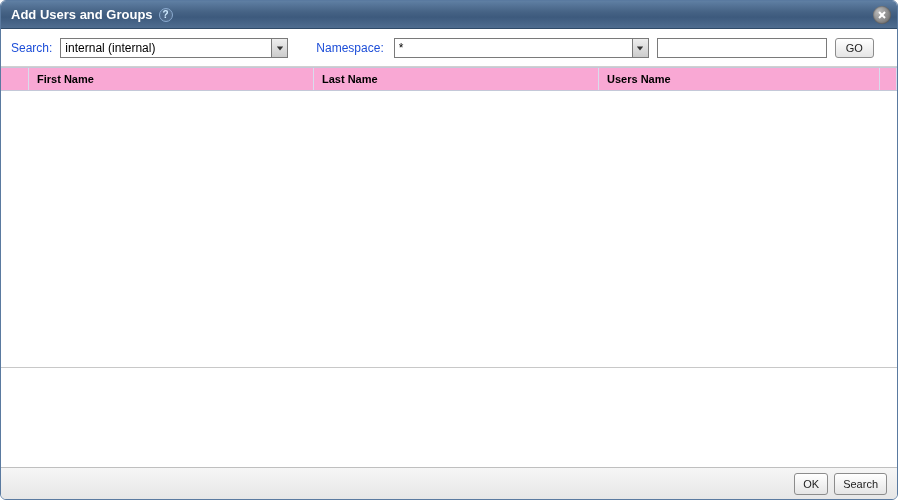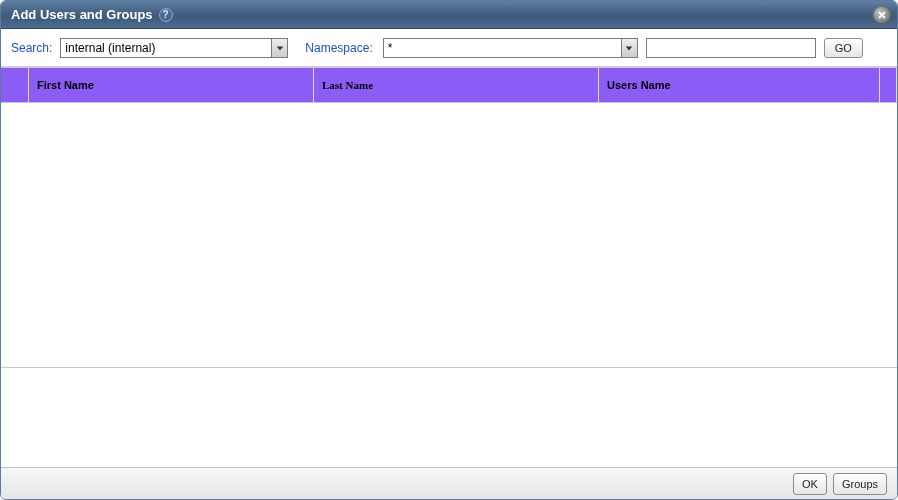--- a/index.html
+++ b/index.html
@@ -117,38 +117,38 @@
     .go-btn { height: 20px; padding: 0 10px; }
     .table-area {
       flex: 1;
       display: flex;
       flex-direction: column;
       background: #fff;
       overflow: hidden;
     }
     .table-header {
       display: flex;
-      height: 36px;
-      background: #8b5cf6;
+      height: 24px;
+      background: #f9a8d4;
       border-top: 1px solid #c4c8d8;
       border-bottom: 1px solid #c4c8d8;
       font-weight: bold;
       font-size: 11px;
       color: #000;
     }
     .th {
       display: flex;
       align-items: center;
       padding: 0 8px;
       border-right: 1px solid #d8dcec;
       height: 100%;
     }
     .th.checkbox-col { width: 28px; padding: 0; border-right: 1px solid #d8dcec; }
     .th.firstname { width: 285px; }
-    .th.lastname { width: 285px; font-family: Liberation Serif, serif; }
+    .th.lastname { width: 285px; }
     .th.username { flex: 1; border-right: none; }
     .end-col { width: 12px; border-left: 1px solid #d8dcec; }
     .table-body {
       flex: 1;
       background: #fff;
     }
     .lower-split {
       height: 100px;
       border-top: 1px solid #c8c8c8;
       background: #fff;
@@ -156,21 +156,21 @@
     .footer {
       height: 32px;
       background: linear-gradient(to bottom, #f6f6f6, #e6e6e6);
       border-top: 1px solid #bfbfbf;
       display: flex;
       align-items: center;
       justify-content: flex-end;
       gap: 6px;
       padding: 0 10px;
     }
-    .ns-label { margin-left: 9px; }
+    .ns-label { margin-left: 20px; }
   </style>
 </head>
 <body>
 
 <div class="dialog">
   <div class="titlebar">
     <span class="title-text">Add Users and Groups</span>
     <span class="help-icon">?</span>
     <span class="titlebar-spacer"></span>
     <span class="close-btn">
@@ -211,15 +211,15 @@
       <div class="th lastname">Last Name</div>
       <div class="th username">Users Name</div>
       <div class="th end-col"></div>
     </div>
     <div class="table-body"></div>
     <div class="lower-split"></div>
   </div>
 
   <div class="footer">
     <button class="ok-btn">OK</button>
-    <button class="cancel-btn">Groups</button>
+    <button class="cancel-btn">Search</button>
   </div>
 </div>
 
 </body></html>

